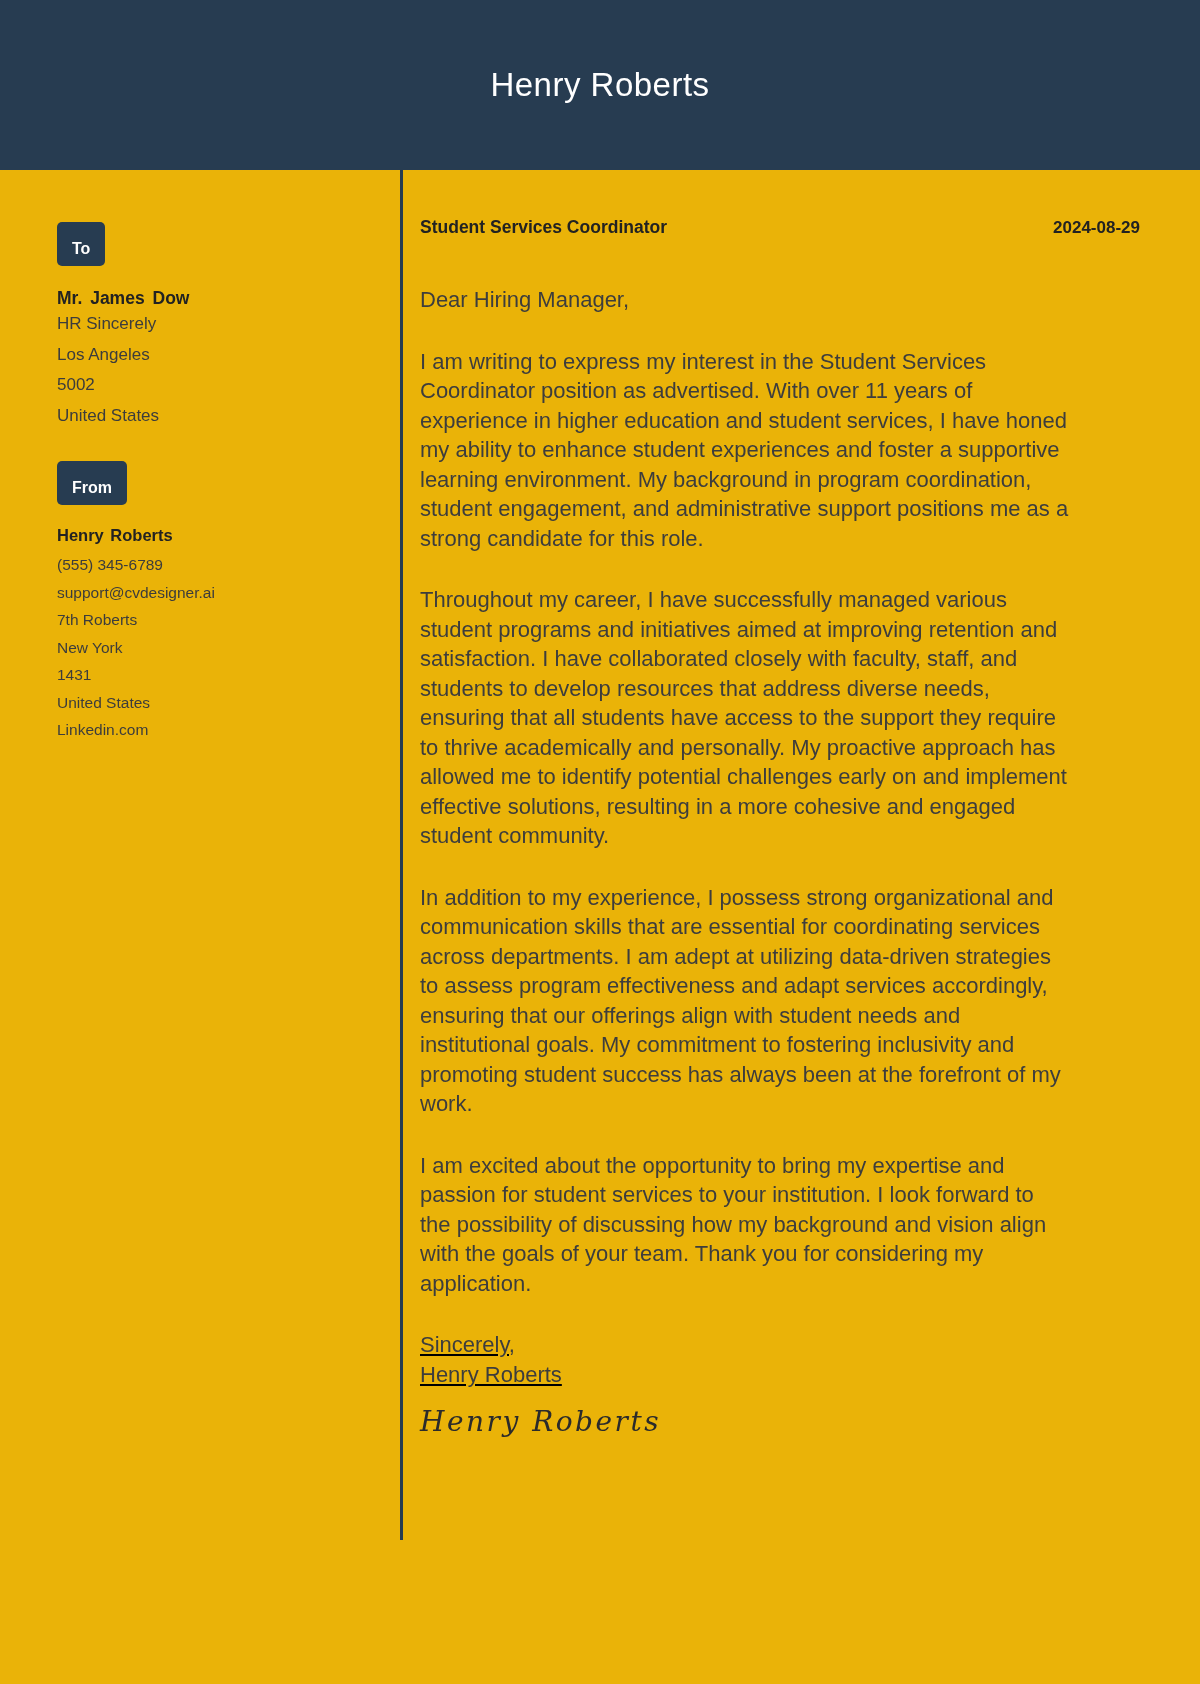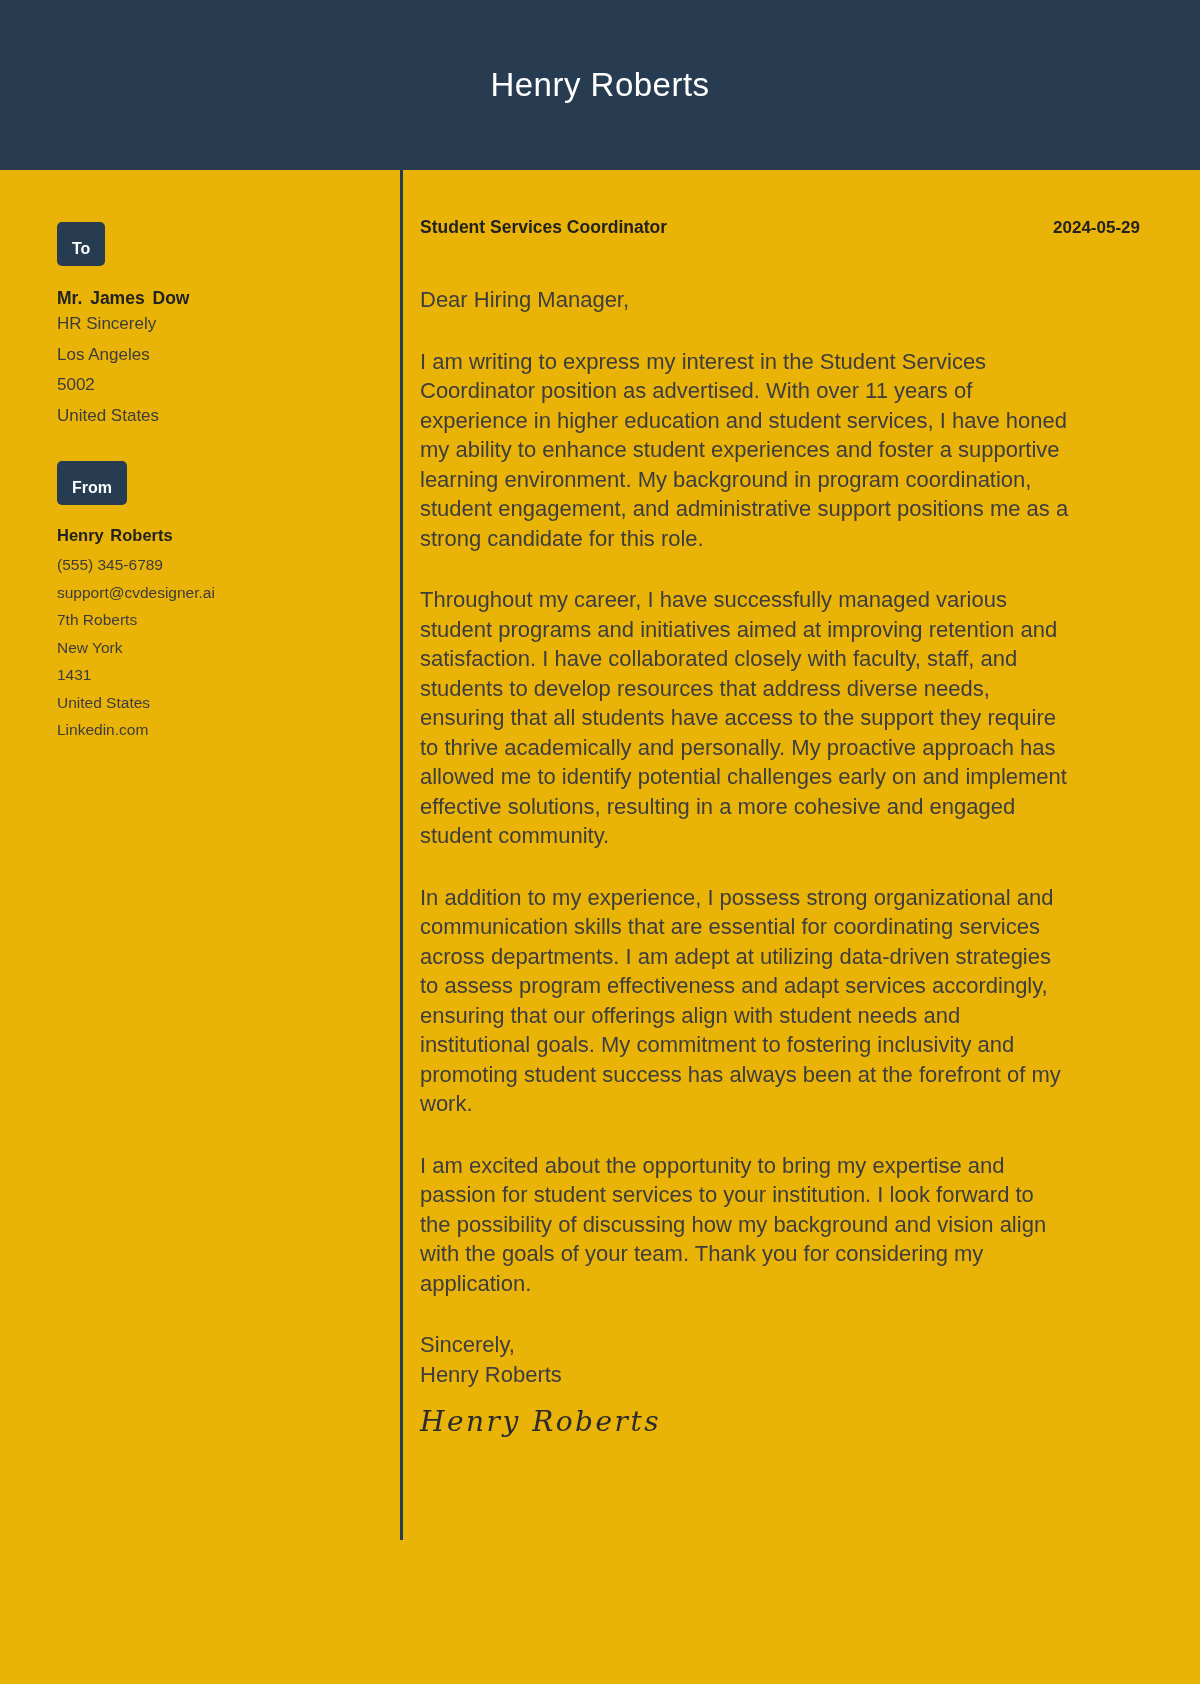--- a/index.html
+++ b/index.html
@@ -105,21 +105,21 @@
     font-weight: 700;
     color: #222222;
   }
   .letter-body { max-width: 650px; }
   .greeting, .para, .closing-line {
     font-size: 22px;
     line-height: 29.5px;
     color: #3d3d3d;
     margin-bottom: 32px;
   }
-  .closing-block { margin-bottom: 0; }
+  .closing-block { margin-bottom: 0; text-decoration: underline; }
   .closing-block .closing-line { margin-bottom: 0; }
   .signature {
     margin-top: 16px;
     font-family: "DejaVu Serif", serif;
     font-style: italic;
     font-size: 28px;
     letter-spacing: 2.5px;
     color: #2b2b2b;
   }
 </style>
@@ -160,21 +160,21 @@
         <div class="line">United States</div>
         <div class="line">Linkedin.com</div>
       </div>
 
     </div>
 
     <div class="main">
 
       <div class="title-row">
         <div class="job-title">Student Services Coordinator</div>
-        <div class="date">2024-05-29</div>
+        <div class="date">2024-08-29</div>
       </div>
 
       <div class="letter-body">
         <div class="greeting">Dear Hiring Manager,</div>
 
         <p class="para">I am writing to express my interest in the Student Services Coordinator position as advertised. With over 11 years of experience in higher education and student services, I have honed my ability to enhance student experiences and foster a supportive learning environment. My background in program coordination, student engagement, and administrative support positions me as a strong candidate for this role.</p>
         <p class="para">Throughout my career, I have successfully managed various student programs and initiatives aimed at improving retention and satisfaction. I have collaborated closely with faculty, staff, and students to develop resources that address diverse needs, ensuring that all students have access to the support they require to thrive academically and personally. My proactive approach has allowed me to identify potential challenges early on and implement effective solutions, resulting in a more cohesive and engaged student community.</p>
         <p class="para">In addition to my experience, I possess strong organizational and communication skills that are essential for coordinating services across departments. I am adept at utilizing data-driven strategies to assess program effectiveness and adapt services accordingly, ensuring that our offerings align with student needs and institutional goals. My commitment to fostering inclusivity and promoting student success has always been at the forefront of my work.</p>
         <p class="para">I am excited about the opportunity to bring my expertise and passion for student services to your institution. I look forward to the possibility of discussing how my background and vision align with the goals of your team. Thank you for considering my application.</p>
 

